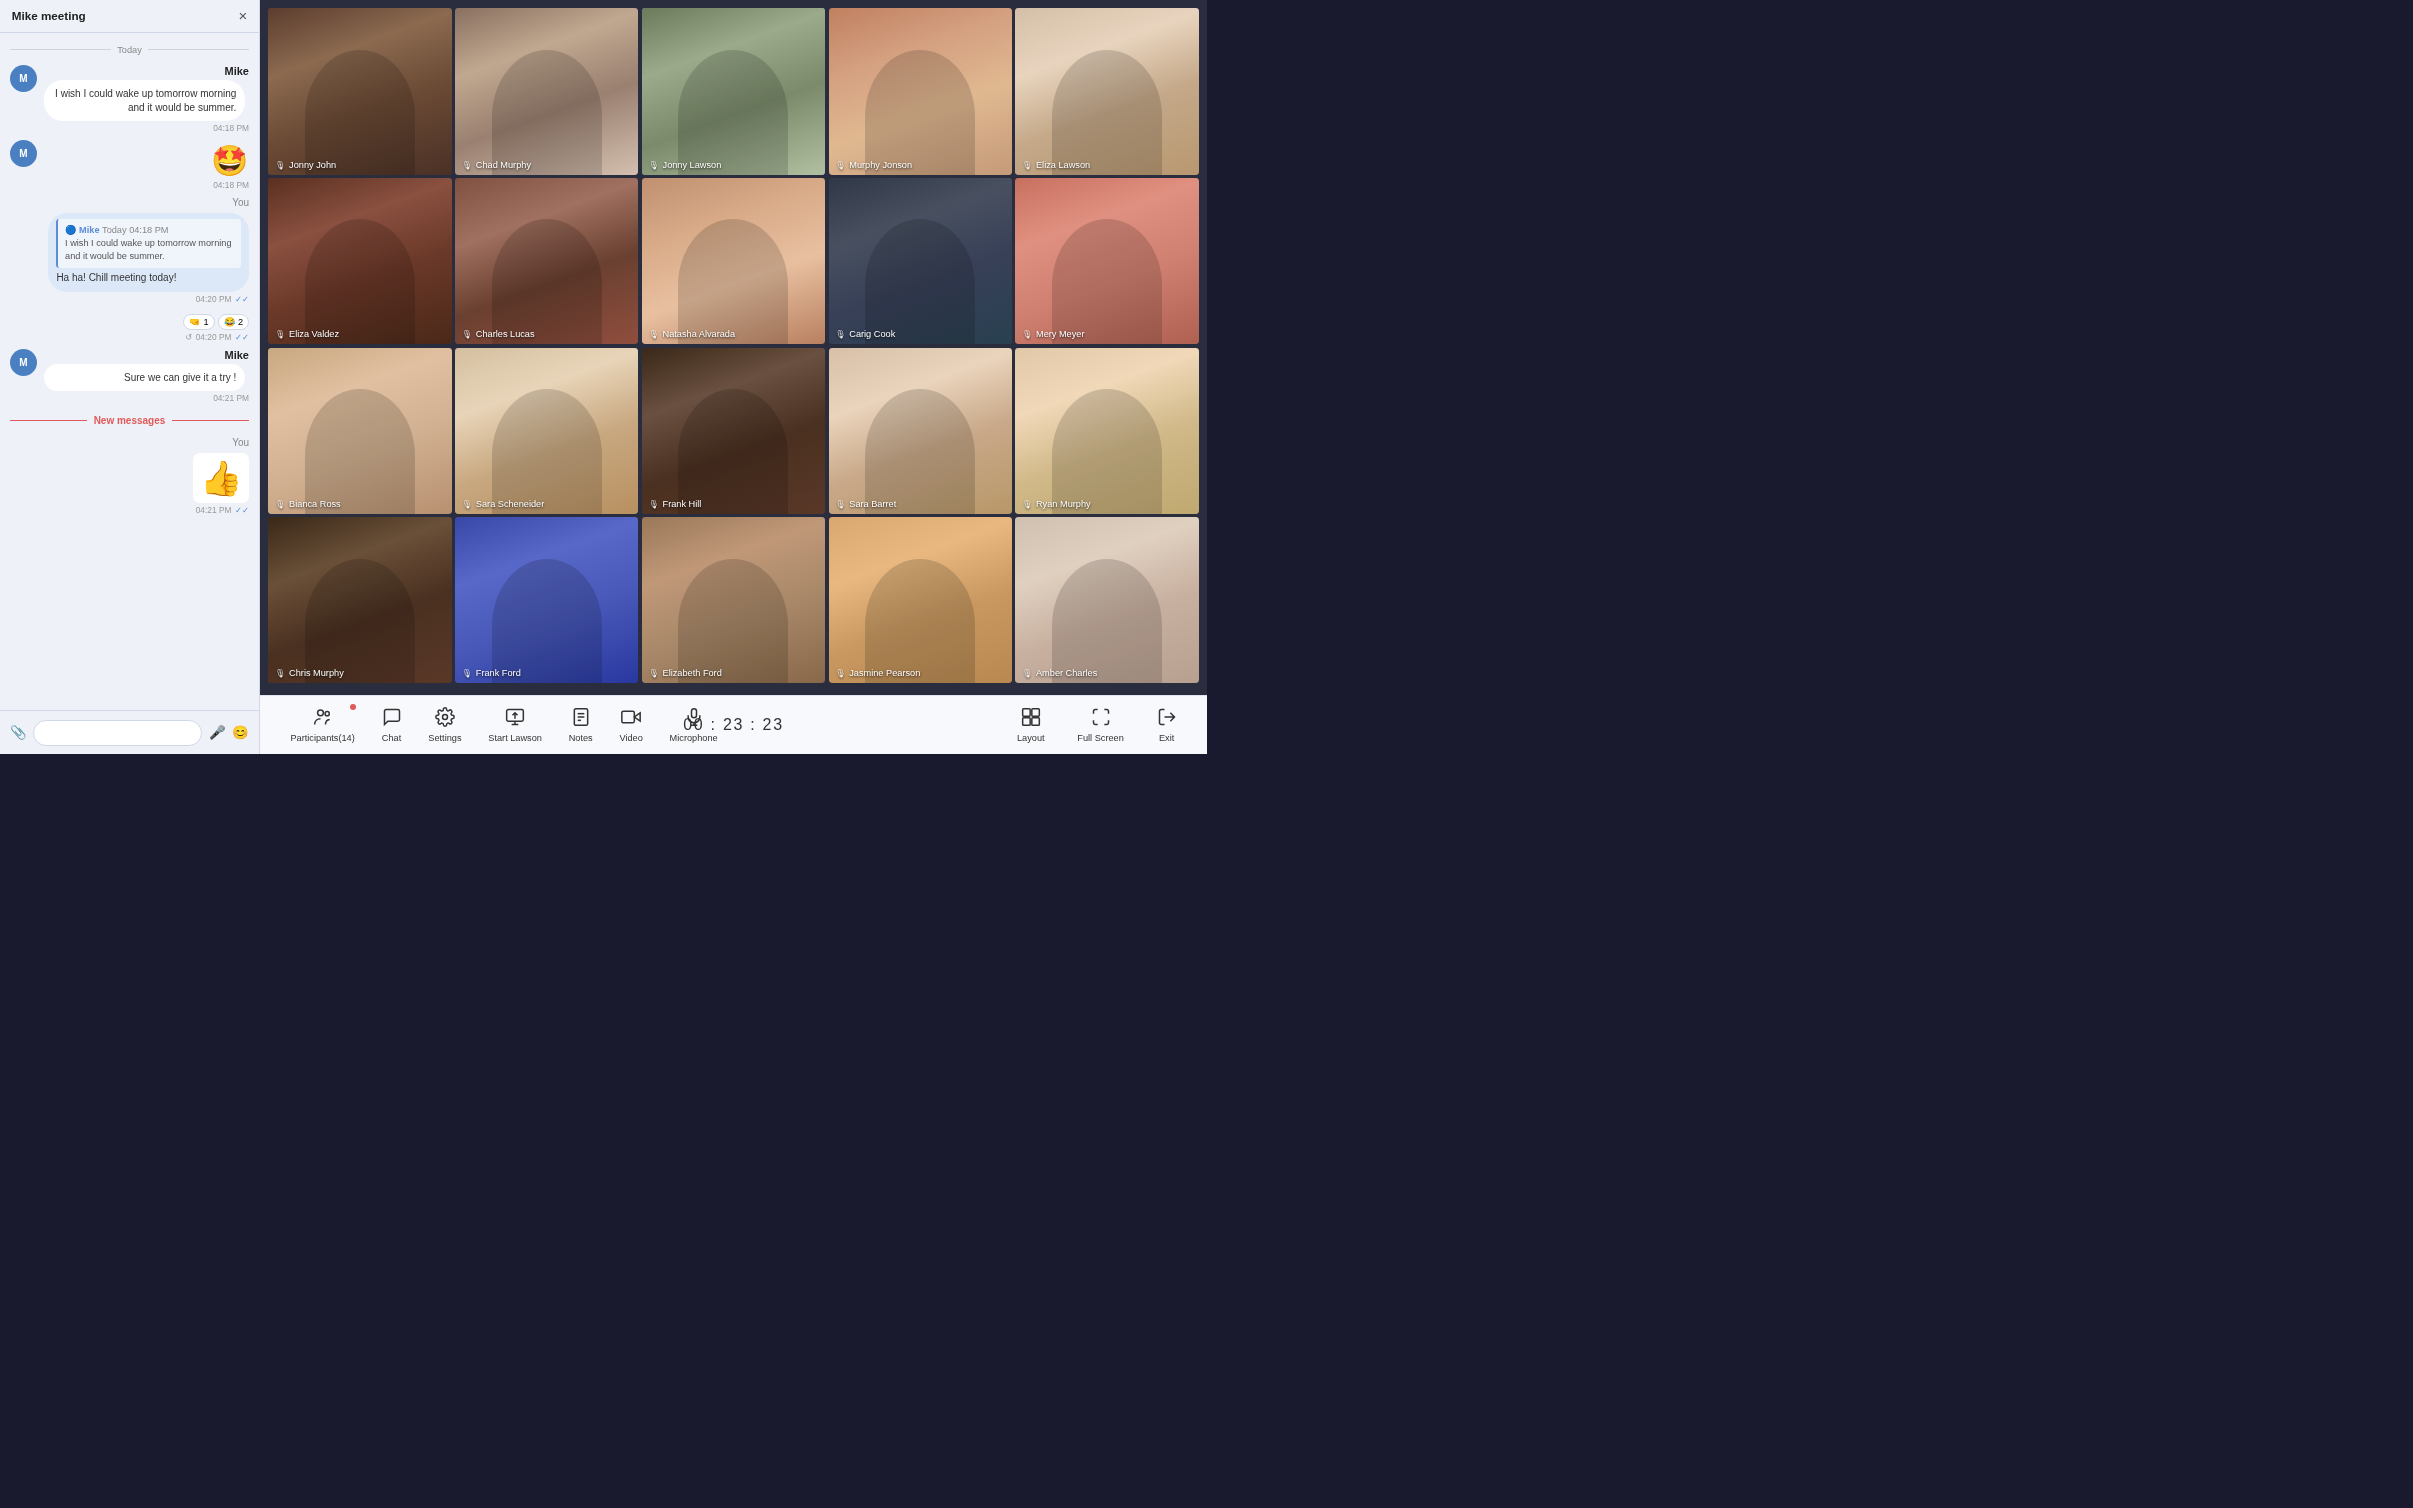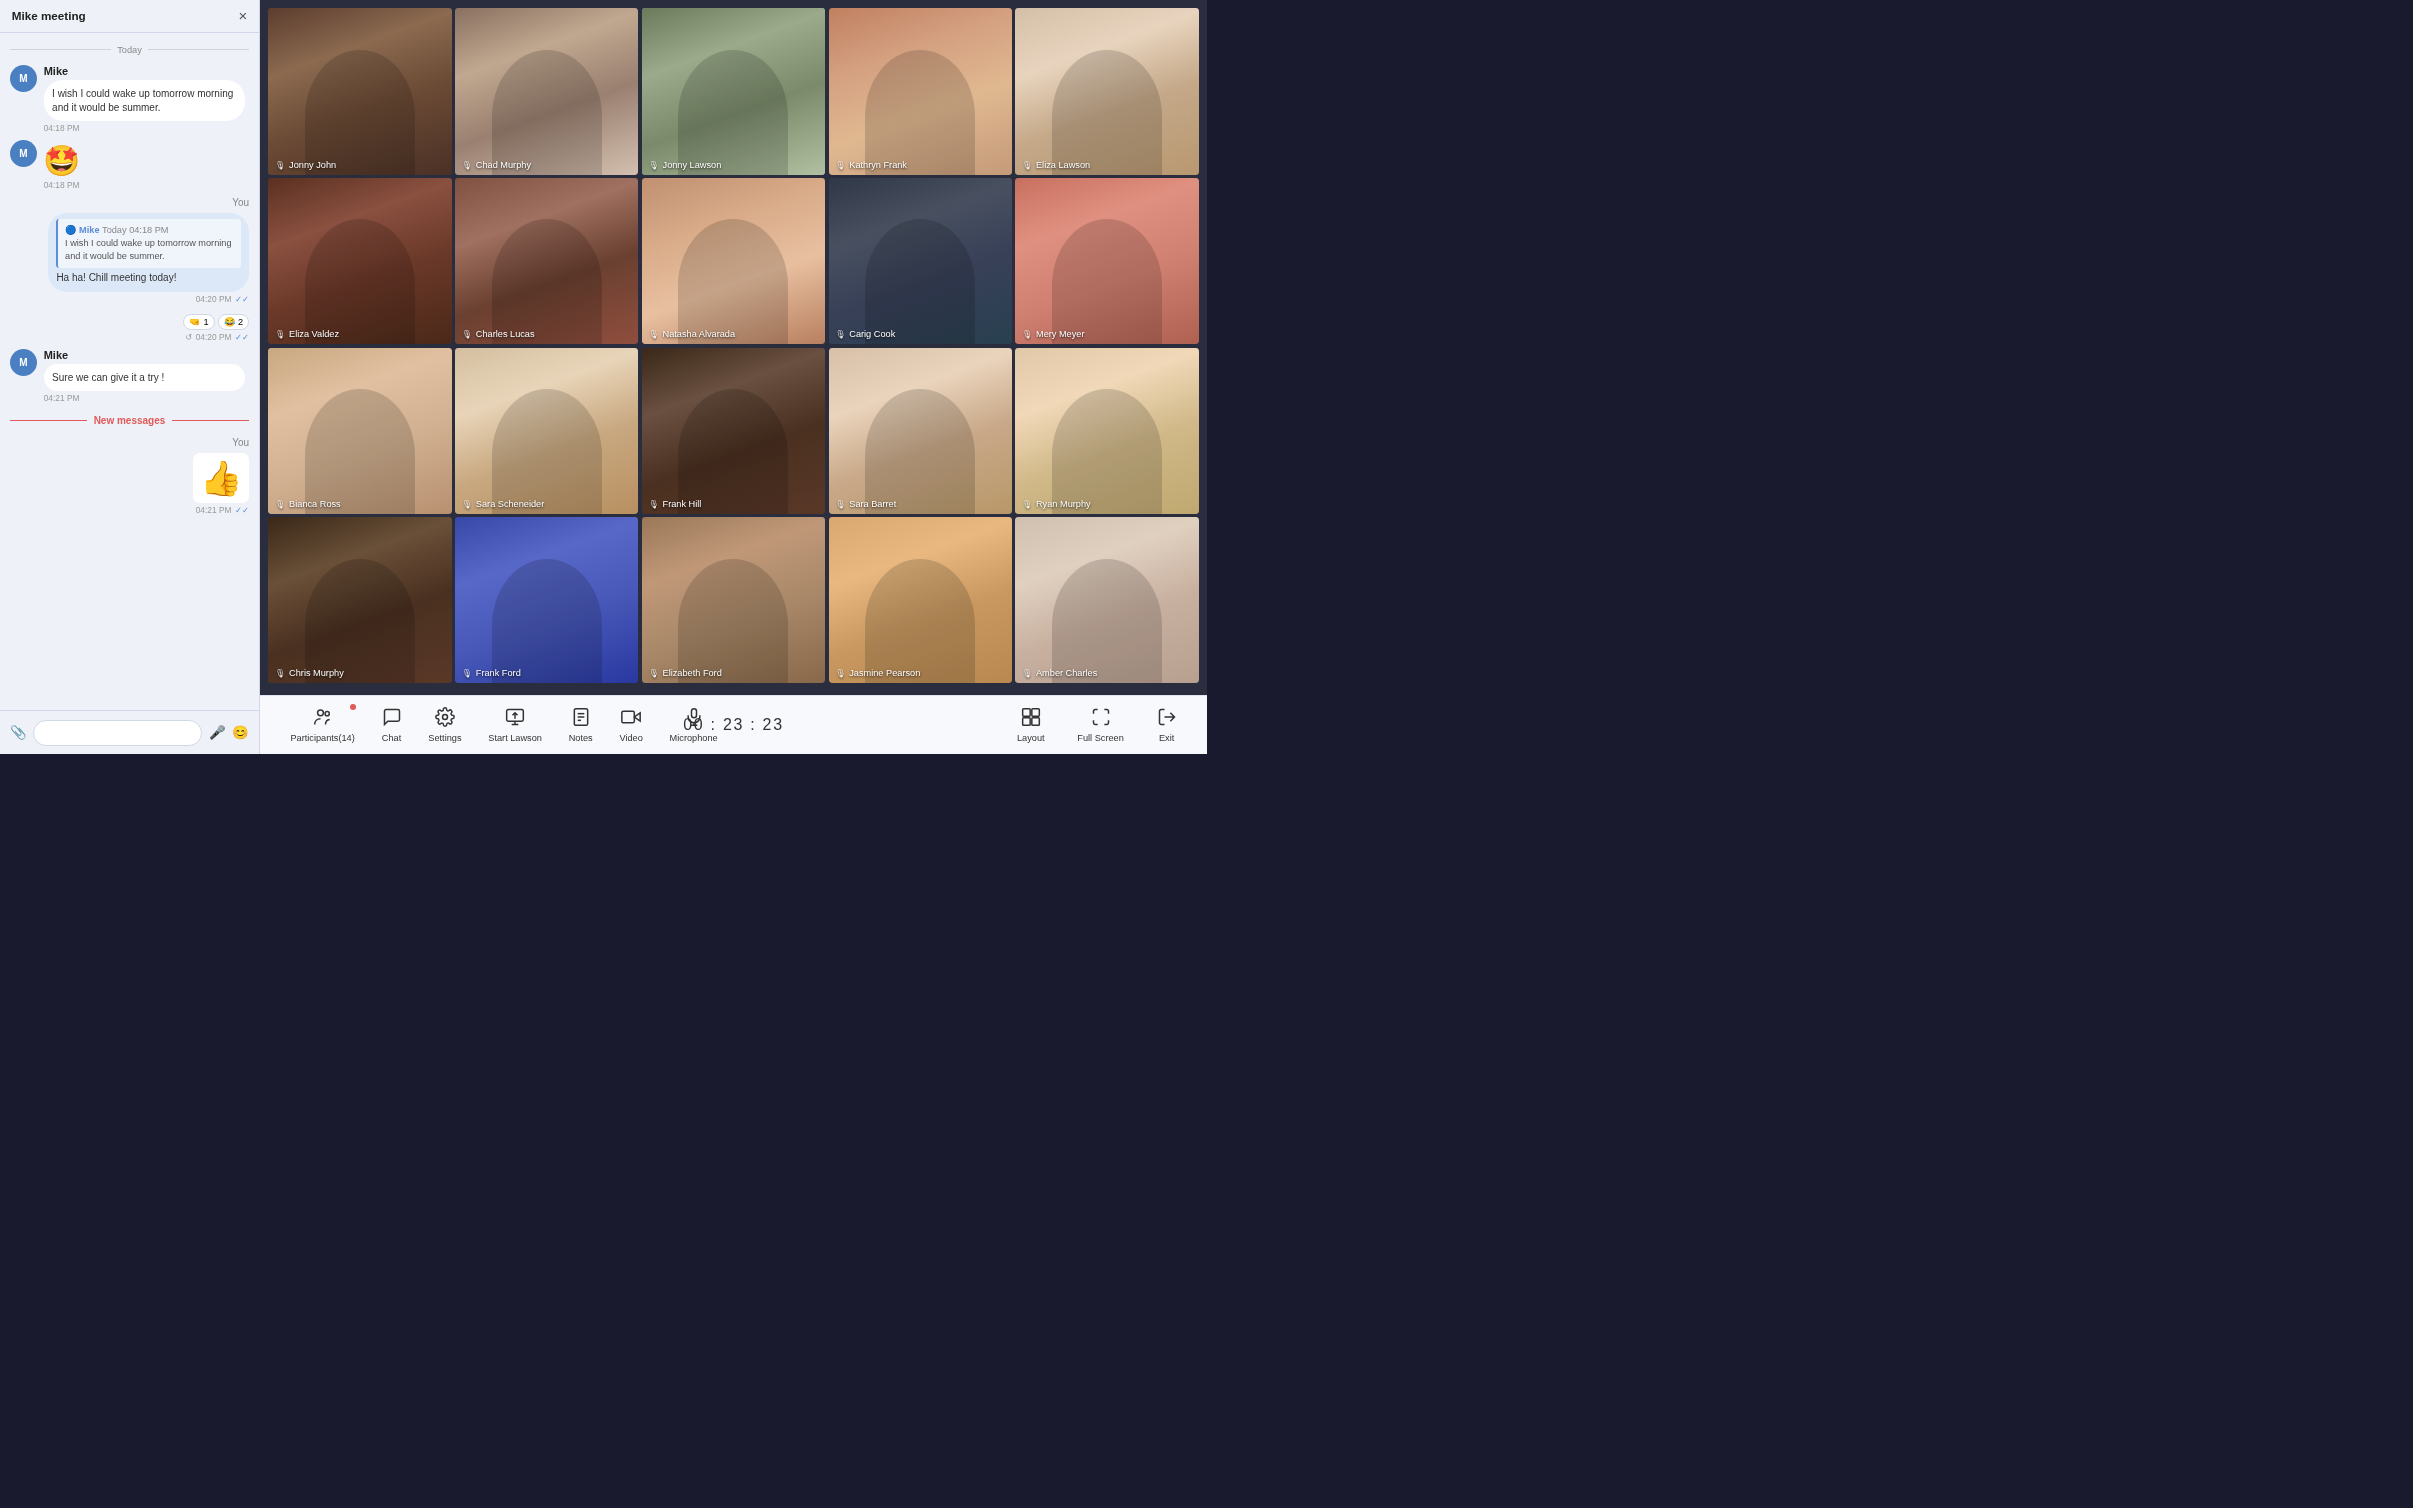--- a/index.html
+++ b/index.html
@@ -89,20 +89,21 @@
       color: white;
       font-size: 10px;
       font-weight: 600;
       flex-shrink: 0;
     }
 
     .avatar.mike { background: #4a7fc1; }
 
     .msg-content {
       flex: 1;
+      text-align: right;
     }
 
     .msg-sender {
       font-weight: 600;
       font-size: 11px;
       color: #222;
     }
 
     .msg-bubble {
       background: white;
@@ -492,21 +493,21 @@
       <div class="face-person person-jonny-lawson"></div>
       <div class="tile-label">
         <span class="mic-icon">🎙</span>
         <span>Jonny Lawson</span>
       </div>
     </div>
     <div class="video-tile">
       <div class="face-person person-kathryn"></div>
       <div class="tile-label">
         <span class="mic-icon">🎙</span>
-        <span>Kathryn Frank</span>
+        <span>Murphy Jonson</span>
       </div>
     </div>
     <div class="video-tile">
       <div class="face-person person-eliza-lawson"></div>
       <div class="tile-label">
         <span class="mic-icon">🎙</span>
         <span>Eliza Lawson</span>
       </div>
     </div>
 

